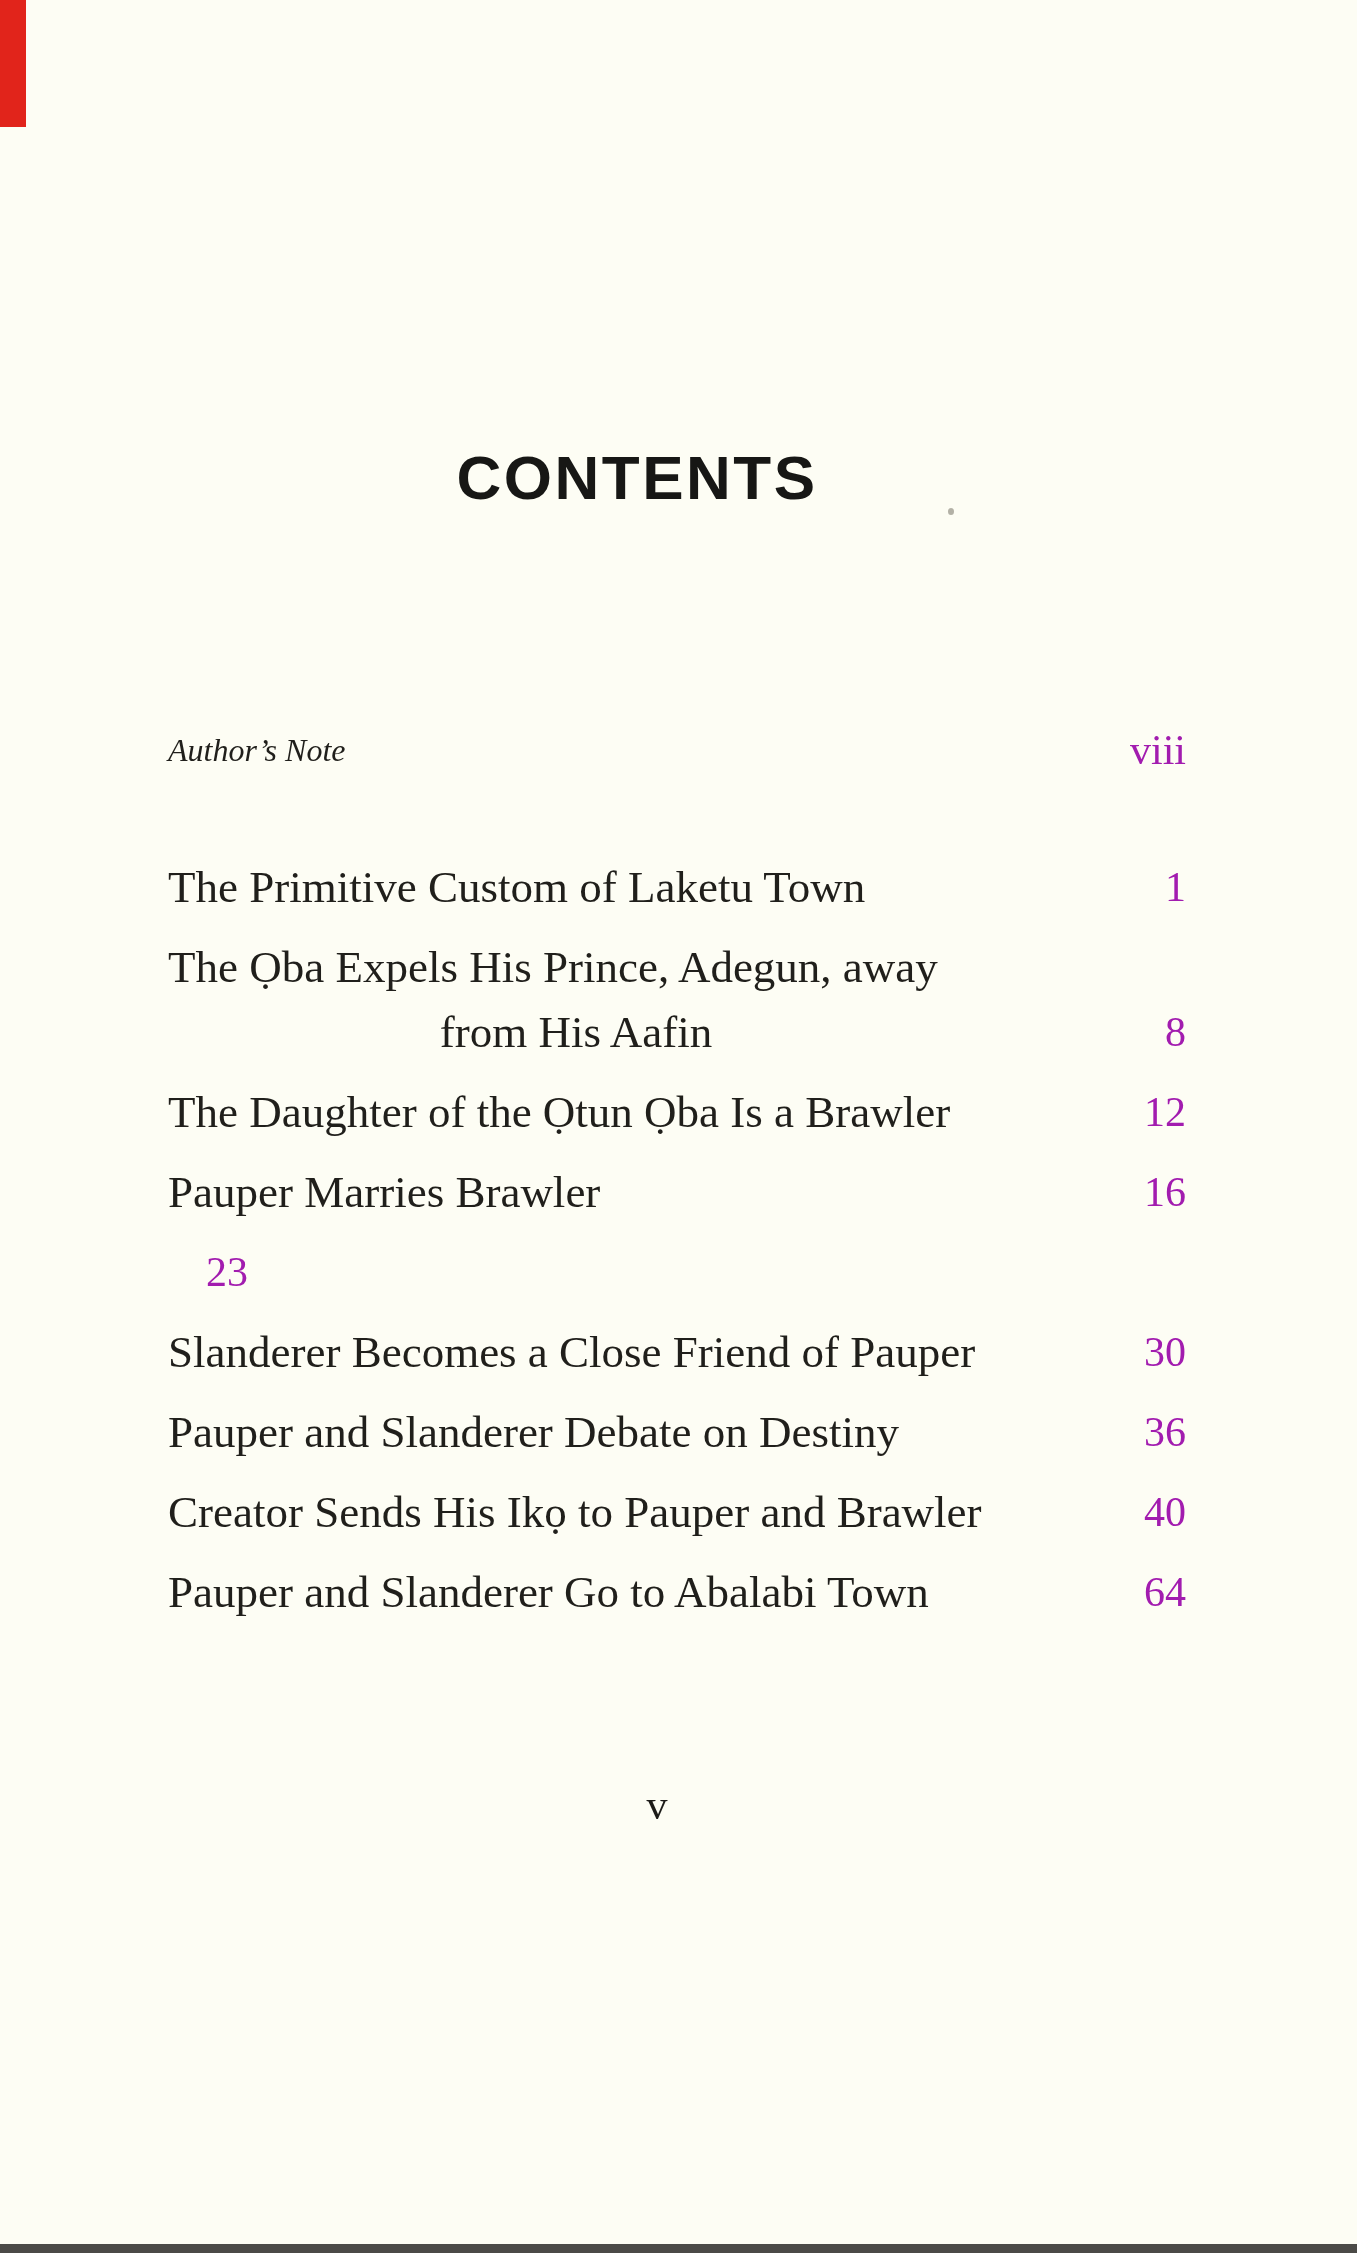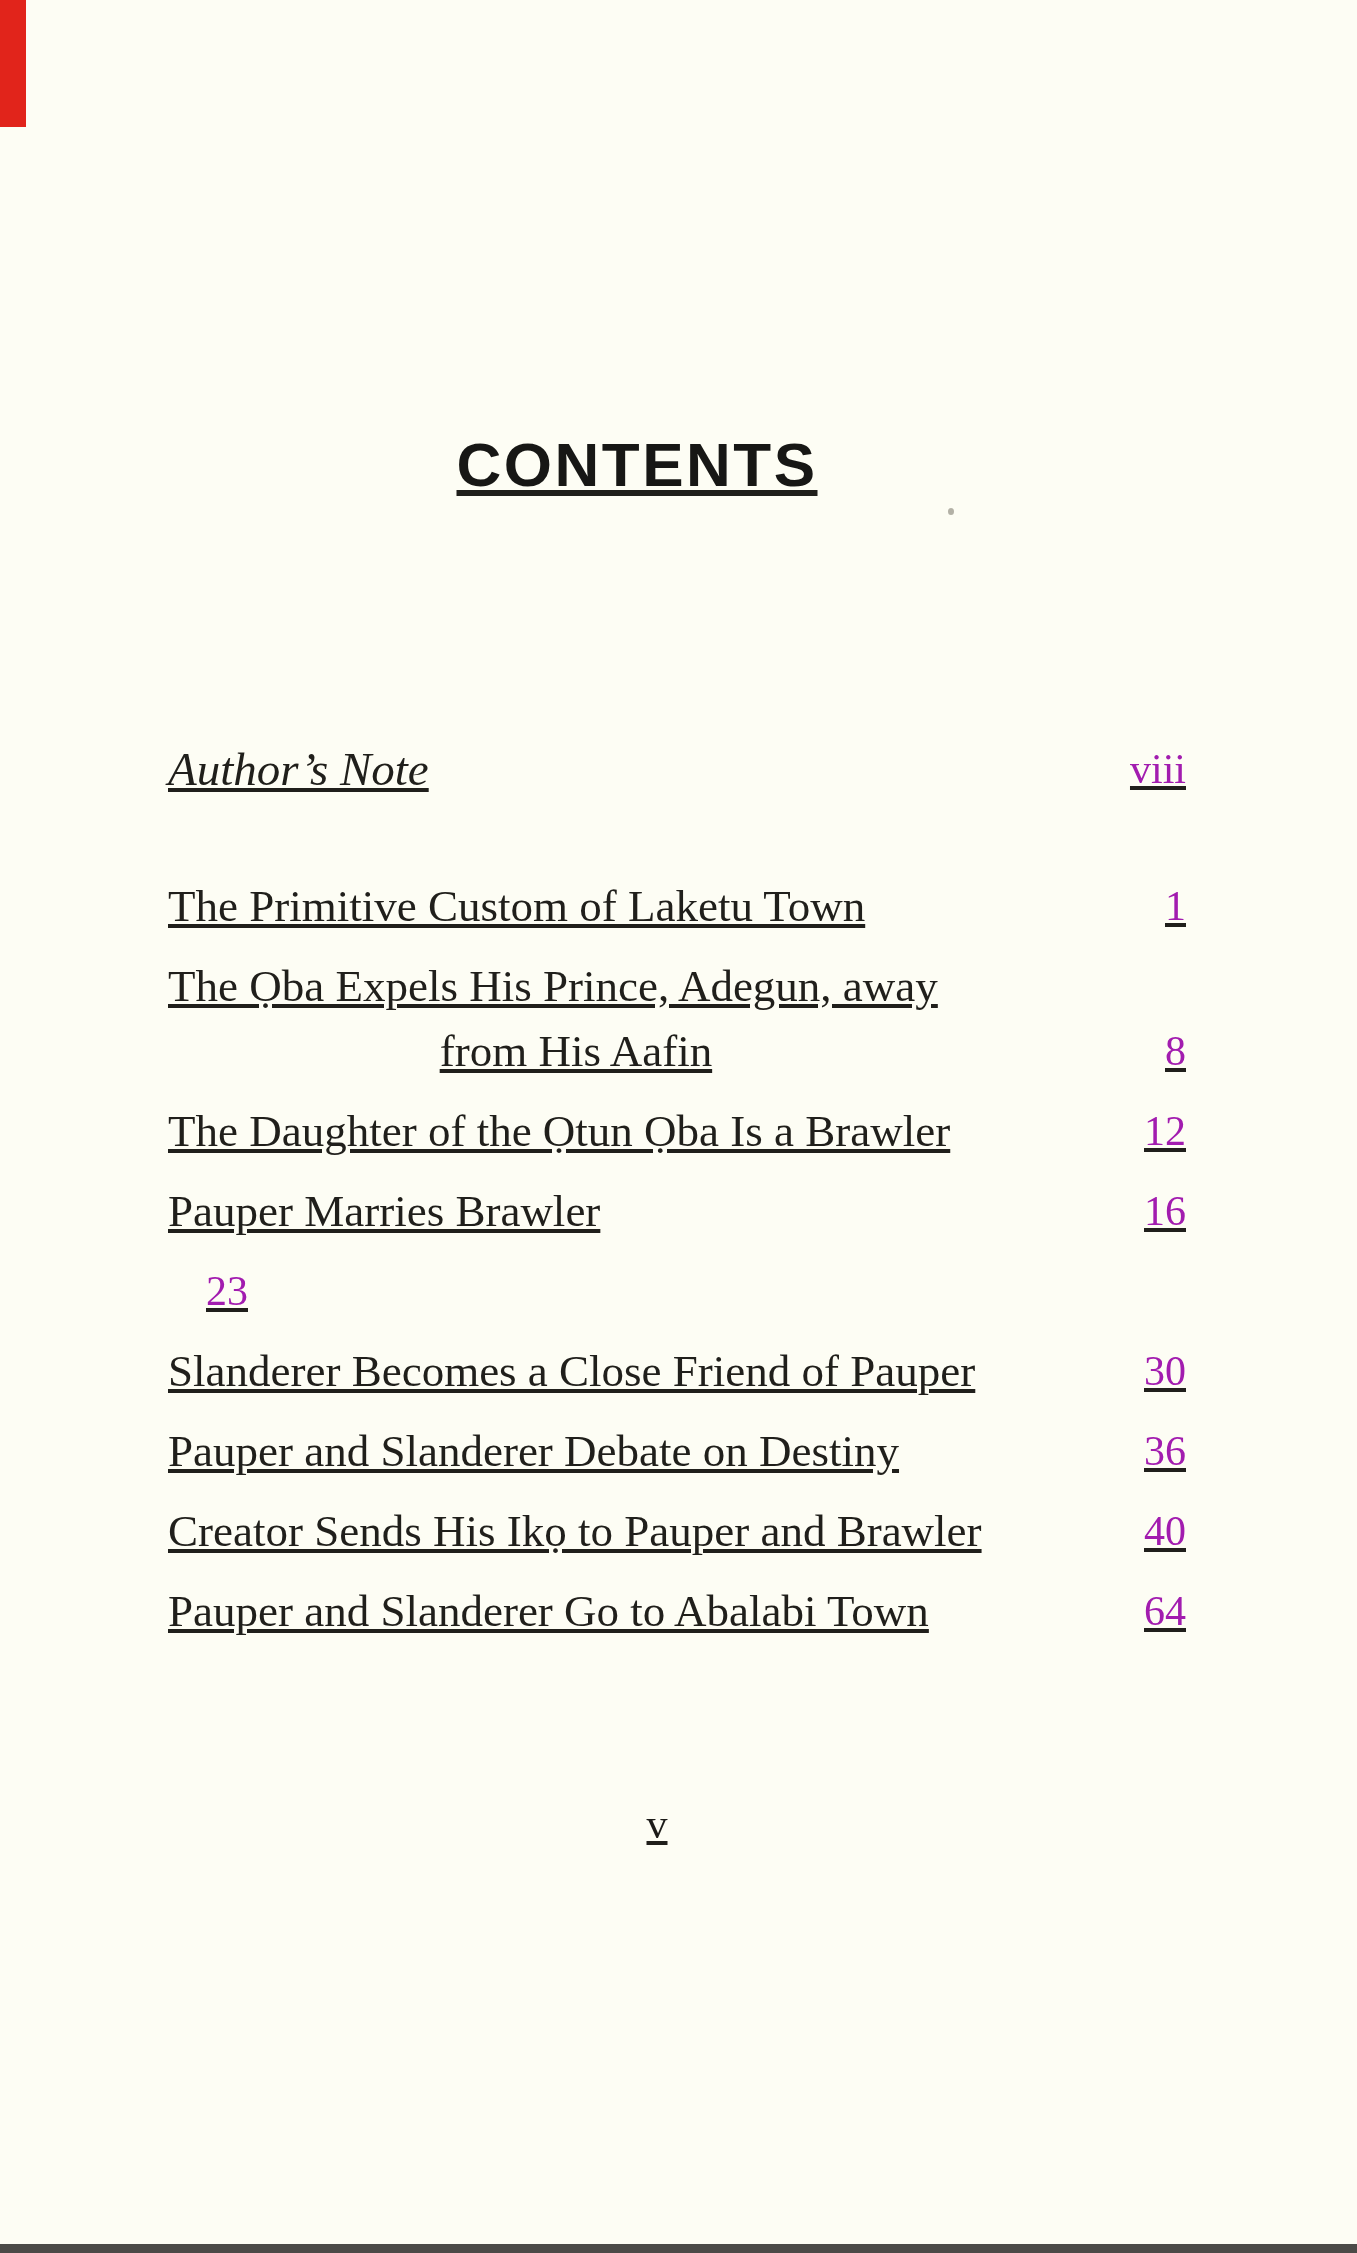--- a/index.html
+++ b/index.html
@@ -7,47 +7,45 @@
     width: 1357px;
     height: 2253px;
     position: relative;
     overflow: hidden;
     background: #fdfdf4;
     font-family: "Liberation Serif", "DejaVu Serif", serif;
   }
   .content {
     position: absolute;
     left: 168px;
-    top: 0;
+    top: 13px;
     width: 1018px;
     color: #201f1b;
-    text-decoration: underline;
   }
   .title {
     margin: 430px 0 0 0;
     font-family: "Liberation Sans", "DejaVu Sans", sans-serif;
     font-size: 62px;
     font-weight: 600;
     letter-spacing: 2.5px;
     line-height: 70px;
     text-align: center;
     transform: translateX(-40px);
     color: #171715;
   }
   .front-row {
     margin-top: 205px;
     display: flex;
     justify-content: space-between;
     align-items: flex-end;
   }
   .front-label {
     font-style: italic;
-    font-size: 47px;
+    font-size: 32px;
     line-height: 65px;
-    margin-top: 32px;
   }
   .toc { margin-top: 72px; }
   .toc-row {
     display: flex;
     justify-content: space-between;
     align-items: flex-end;
     margin-bottom: 15px;
   }
   .entry-title {
     font-size: 45px;

